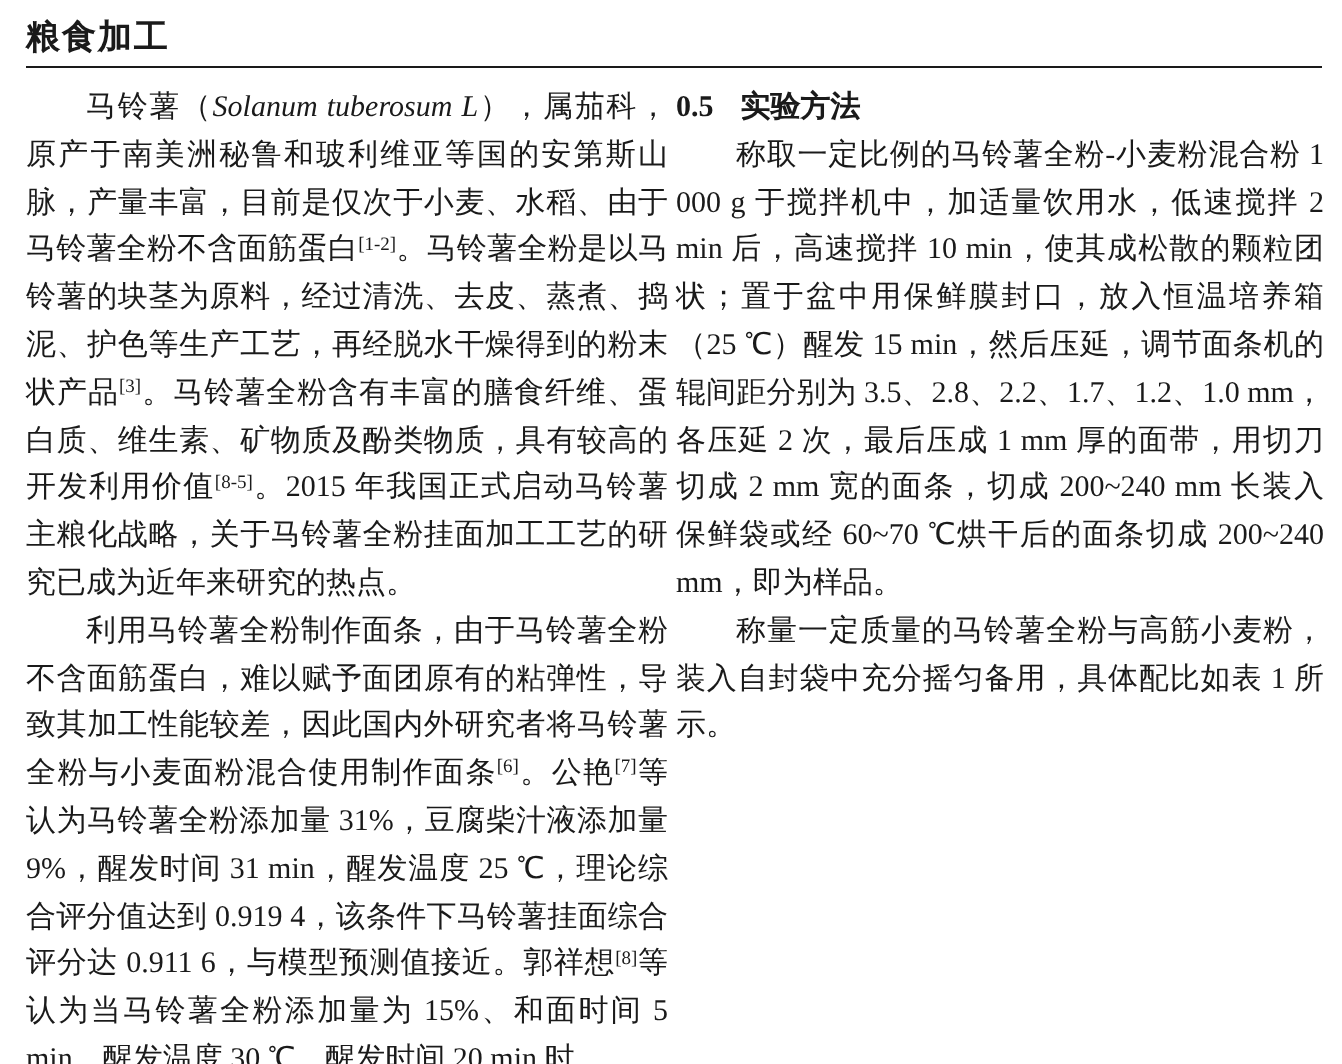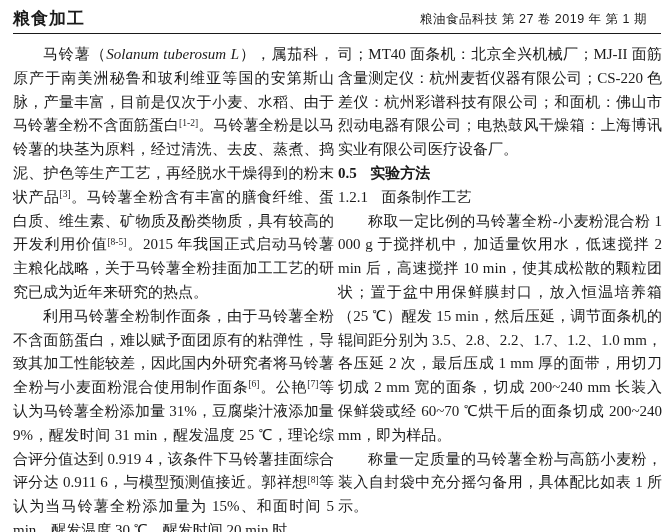--- a/index.html
+++ b/index.html
@@ -6,21 +6,21 @@
   body {
     width: 671px; height: 532px;
     background: #ffffff;
     position: relative;
     overflow: hidden;
     font-family: "Liberation Serif", serif;
     color: #1a1a1a;
   }
   
   .page-header {
-    position: absolute; left: 13px; right: 24px; top: 7px;
+    position: absolute; left: 13px; right: 10px; top: 7px;
     display: flex; justify-content: space-between; align-items: flex-end;
     font-family: "Liberation Sans", sans-serif;
   }
   .section-label { font-size: 17px; font-weight: bold; letter-spacing: 1px; }
   .journal-info { font-size: 12.5px; padding-bottom: 2px; letter-spacing: 0.5px; }
   .header-rule {
     position: absolute; left: 13px; right: 10px; top: 33px;
     border-top: 1.6px solid #1a1a1a; height: 0;
   }
   
@@ -41,32 +41,27 @@
   }
   i { font-style: italic; }
   .heading-l2 { font-weight: bold; }
   .heading-num { display: inline-block; margin-right: 0.9em; }
 </style>
 </head>
 <body>
 
 <div class="page-header">
   <span class="section-label">粮食加工</span>
-  <span class="journal-info">粮油食品科技 第 27 卷 2019 年 第 1 期</span>
 </div>
 <div class="header-rule"></div>
 
 <div class="col col-left">
   <p class="indent"><span>马铃薯（</span><i>Solanum tuberosum L</i><span>），属茄科，原产于南美洲秘鲁和玻利维亚等国的安第斯山脉，产量丰富，目前是仅次于小麦、水稻、由于马铃薯全粉不含面筋蛋白</span><sup>[1-2]</sup><span>。马铃薯全粉是以马铃薯的块茎为原料，经过清洗、去皮、蒸煮、捣泥、护色等生产工艺，再经脱水干燥得到的粉末状产品</span><sup>[3]</sup><span>。马铃薯全粉含有丰富的膳食纤维、蛋白质、维生素、矿物质及酚类物质，具有较高的开发利用价值</span><sup>[8-5]</sup><span>。2015 年我国正式启动马铃薯主粮化战略，关于马铃薯全粉挂面加工工艺的研究已成为近年来研究的热点。</span></p>
   <p class="indent"><span>利用马铃薯全粉制作面条，由于马铃薯全粉不含面筋蛋白，难以赋予面团原有的粘弹性，导致其加工性能较差，因此国内外研究者将马铃薯全粉与小麦面粉混合使用制作面条</span><sup>[6]</sup><span>。公艳</span><sup>[7]</sup><span>等认为马铃薯全粉添加量 31%，豆腐柴汁液添加量 9%，醒发时间 31 min，醒发温度 25 ℃，理论综合评分值达到 0.919 4，该条件下马铃薯挂面综合评分达 0.911 6，与模型预测值接近。郭祥想</span><sup>[8]</sup><span>等认为当马铃薯全粉添加量为 15%、和面时间 5 min、醒发温度 30 ℃、醒发时间 20 min 时，</span></p>
 </div>
 
 <div class="col col-right">
-  <p><span>司；MT40 面条机：北京全兴机械厂；MJ-II 面筋含量测定仪：杭州麦哲仪器有限公司；CS-220 色差仪：杭州彩谱科技有限公司；和面机：佛山市烈动电器有限公司；电热鼓风干燥箱：上海博讯实业有限公司医疗设备厂。</span></p>
   <div class="heading-l2">
     <span class="heading-num">0.5</span><span>实验方法</span>
-  </div>
-  <div class="heading-l3">
-    <span class="heading-num">1.2.1</span><span>面条制作工艺</span>
   </div>
   <p class="indent"><span>称取一定比例的马铃薯全粉-小麦粉混合粉 1 000 g 于搅拌机中，加适量饮用水，低速搅拌 2 min 后，高速搅拌 10 min，使其成松散的颗粒团状；置于盆中用保鲜膜封口，放入恒温培养箱（25 ℃）醒发 15 min，然后压延，调节面条机的辊间距分别为 3.5、2.8、2.2、1.7、1.2、1.0 mm，各压延 2 次，最后压成 1 mm 厚的面带，用切刀切成 2 mm 宽的面条，切成 200~240 mm 长装入保鲜袋或经 60~70 ℃烘干后的面条切成 200~240 mm，即为样品。</span></p>
   <p class="indent"><span>称量一定质量的马铃薯全粉与高筋小麦粉，装入自封袋中充分摇匀备用，具体配比如表 1 所示。</span></p>
 </div>
 
 </body></html>

